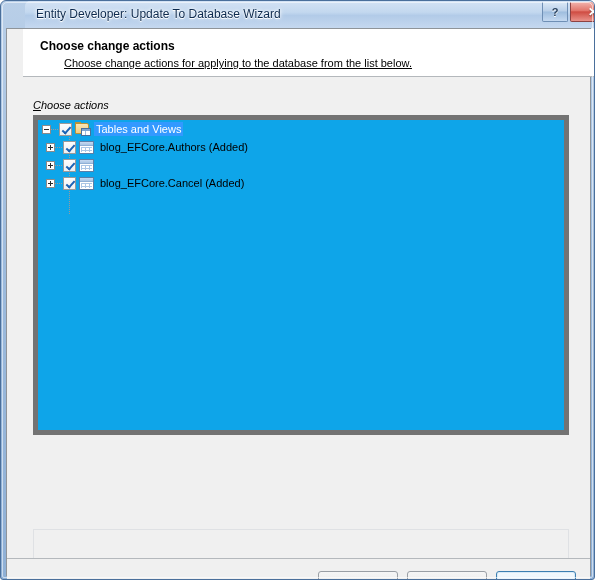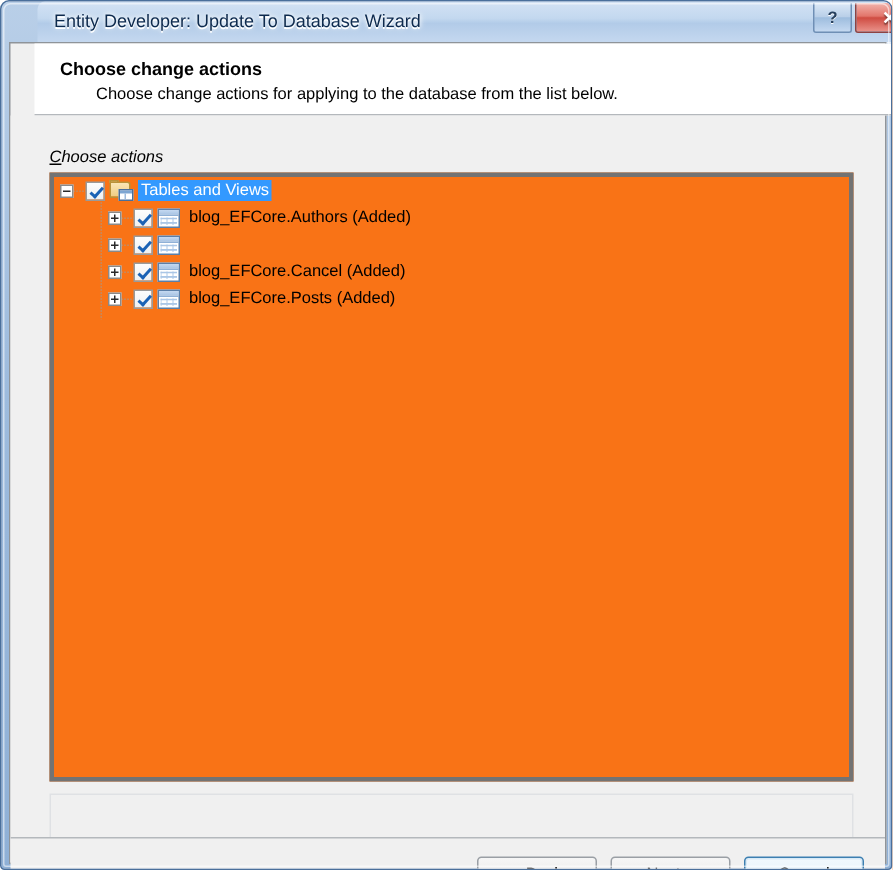--- a/index.html
+++ b/index.html
@@ -130,20 +130,21 @@
     font-size: 12px;
     font-weight: bold;
     color: #000000;
   }
   .header-desc {
     position: absolute;
     left: 41px;
     top: 28px;
     font-size: 11px;
     color: #000000;
+    text-decoration: underline;
   }
 
   
   .body-area {
     position: absolute;
     left: 0;
     top: 48px;
     width: 583px;
     height: 498px;
     background: #f0f0f0;
@@ -158,35 +159,35 @@
     font-style: italic;
   }
   .accel { text-decoration: underline; }
 
   
   .treeview {
     position: absolute;
     left: 26px;
     top: 38px;
     width: 536px;
-    height: 406px;
-    background: #f97316;
-    border: 3px solid #737373;
+    height: 320px;
+    background: #0ea5e9;
+    border: 5px solid #737373;
     box-sizing: border-box;
     overflow: hidden;
   }
   .tree-root-row, .tree-child-row {
     position: relative;
     height: 18px;
     display: flex;
     align-items: center;
     white-space: nowrap;
   }
   .tree-root-row { padding-left: 4px; }
-  .tree-child-row { padding-left: 36px; }
+  .tree-child-row { padding-left: 8px; }
 
   
   .expander {
     width: 9px;
     height: 9px;
     box-sizing: border-box;
     border: 1px solid #8a8a8a;
     background: #ffffff;
     position: relative;
     flex: 0 0 auto;
@@ -462,29 +463,20 @@
         <div class="tree-child-row">
           <span class="expander plus"></span>
           <span class="dots"></span>
           <span class="tree-cb checked"></span>
           <span class="table-icon">
               <span class="rows"></span>
             </span>
           <span class="node-label">blog_EFCore.Cancel (Added)</span>
         </div>
 
-        <div class="tree-child-row">
-          <span class="expander plus"></span>
-          <span class="dots"></span>
-          <span class="tree-cb checked"></span>
-          <span class="table-icon">
-              <span class="rows"></span>
-            </span>
-          <span class="node-label">blog_EFCore.Posts (Added)</span>
-        </div>
 
       </div>
 
       <div class="lower-panel"></div>
 
     </div>
 
     <div class="footer">
       <div class="footer-sep"></div>
       <div class="footer-buttons">

